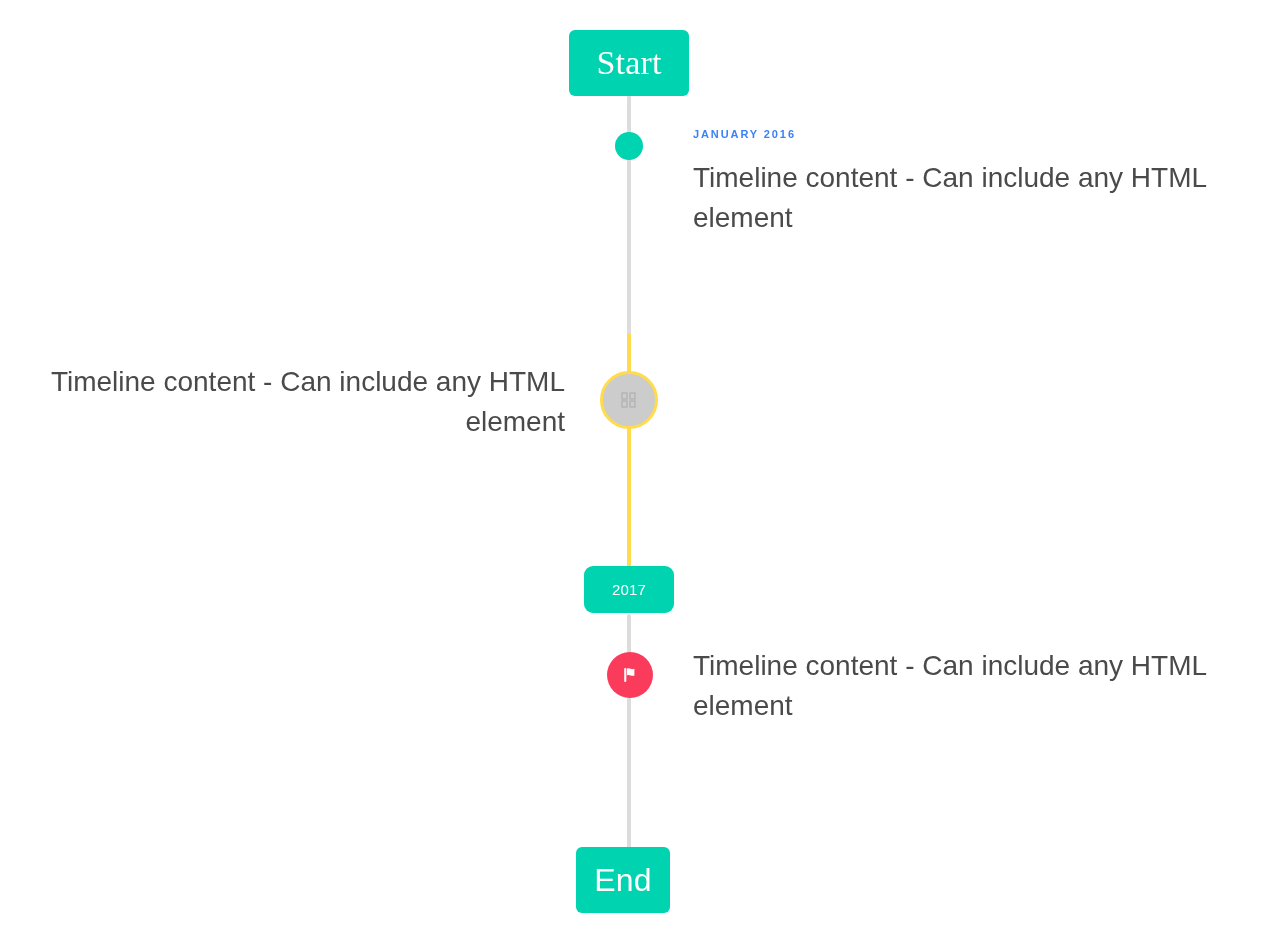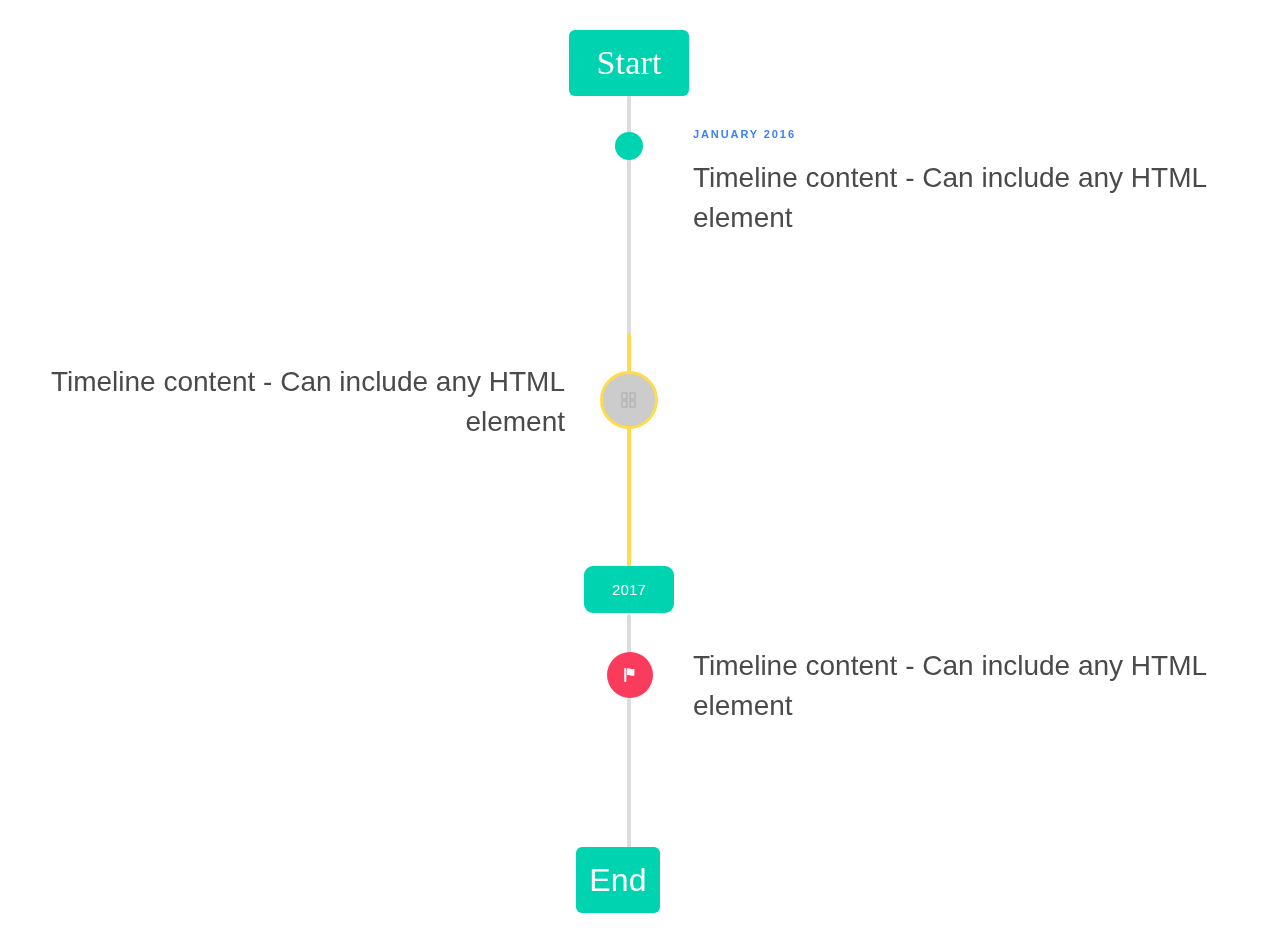--- a/index.html
+++ b/index.html
@@ -49,21 +49,21 @@
     top: 30px;
     width: 120px;
     height: 66px;
     line-height: 66px;
     font-size: 34px;
     font-family: Liberation Serif, serif;
   }
   .cap-end {
     left: 576px;
     top: 847px;
-    width: 84px;
+    width: 94px;
     height: 66px;
     line-height: 66px;
     font-size: 32px;
   }
   .cap-mid {
     left: 584px;
     top: 566px;
     width: 90px;
     height: 47px;
     line-height: 47px;

